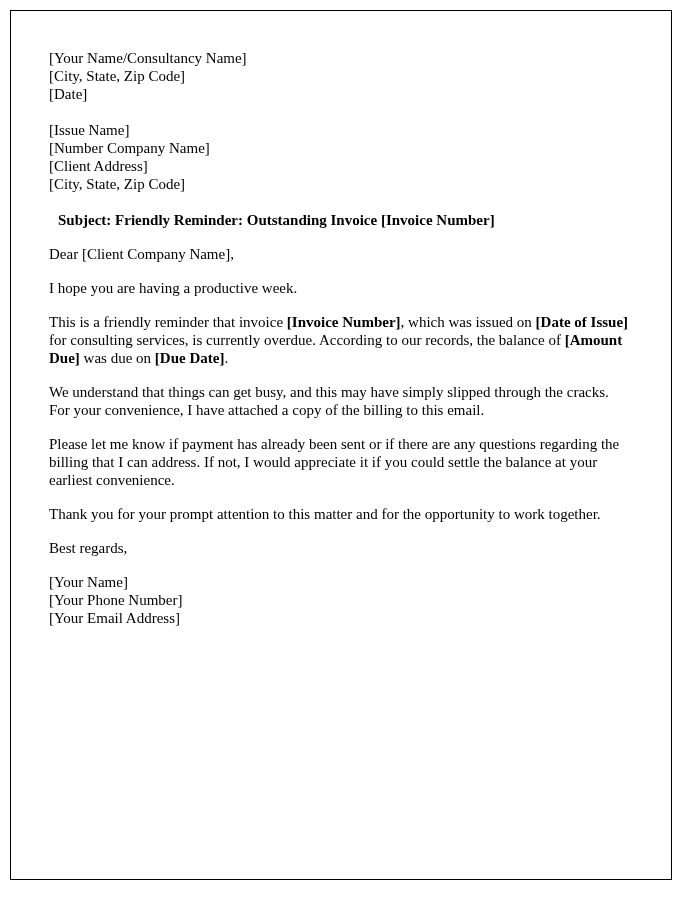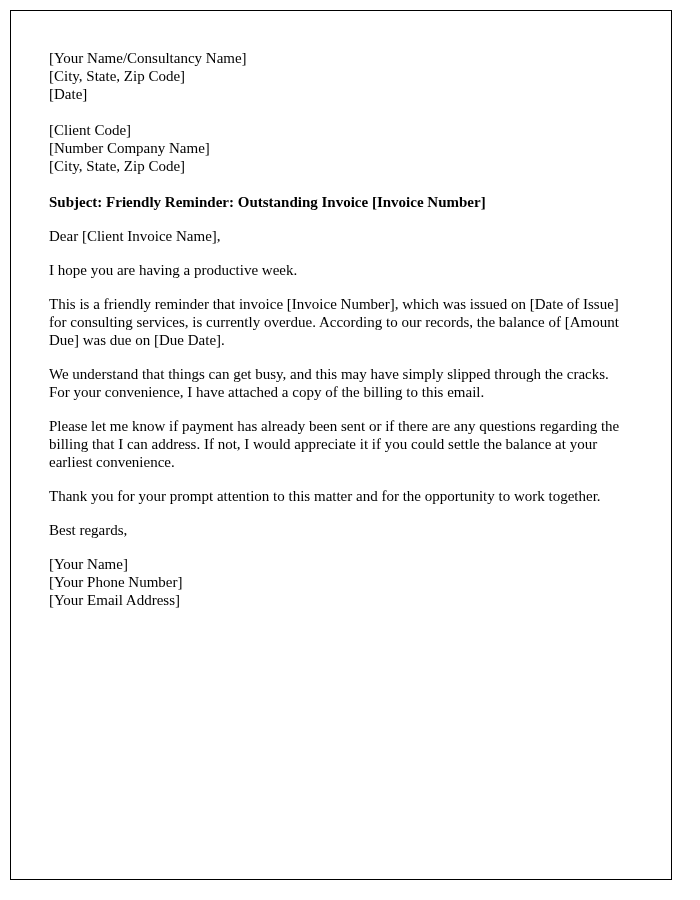--- a/index.html
+++ b/index.html
@@ -35,45 +35,47 @@
     line-height: 18px;
     white-space: pre;
   }
   p {
     margin: 0 0 16px 0;
     font-size: 15px;
     line-height: 18px;
   }
   .subject {
     font-weight: bold;
+    margin-left: 9px;
   }
   .rich b {
-    font-weight: normal;
+    font-weight: bold;
   }
 </style>
 </head>
 <body>
 
 <div class="page">
 
   <div class="block">
       <div class="line">[Your Name/Consultancy Name]</div>
       <div class="line">[City, State, Zip Code]</div>
       <div class="line">[Date]</div>
     </div>
 
   <div class="block">
-      <div class="line">[Client Code]</div>
+      <div class="line">[Issue Name]</div>
       <div class="line">[Number Company Name]</div>
+      <div class="line">[Client Address]</div>
       <div class="line">[City, State, Zip Code]</div>
     </div>
 
   <p class="subject">Subject: Friendly Reminder: Outstanding Invoice [Invoice Number]</p>
 
-  <p>Dear [Client Invoice Name],</p>
+  <p>Dear [Client Company Name],</p>
 
   <p class="rich"><span>I hope you are having a productive week.</span></p>
 
   <p class="rich"><span>This is a friendly reminder that invoice </span><b>[Invoice Number]</b><span>, which was issued on </span><b>[Date of Issue]</b><span> for consulting services, is currently overdue. According to our records, the balance of </span><b>[Amount Due]</b><span> was due on </span><b>[Due Date]</b><span>.</span></p>
 
   <p class="rich"><span>We understand that things can get busy, and this may have simply slipped through the cracks. For your convenience, I have attached a copy of the billing to this email.</span></p>
 
   <p class="rich"><span>Please let me know if payment has already been sent or if there are any questions regarding the billing that I can address. If not, I would appreciate it if you could settle the balance at your earliest convenience.</span></p>
 
   <p class="rich"><span>Thank you for your prompt attention to this matter and for the opportunity to work together.</span></p>

